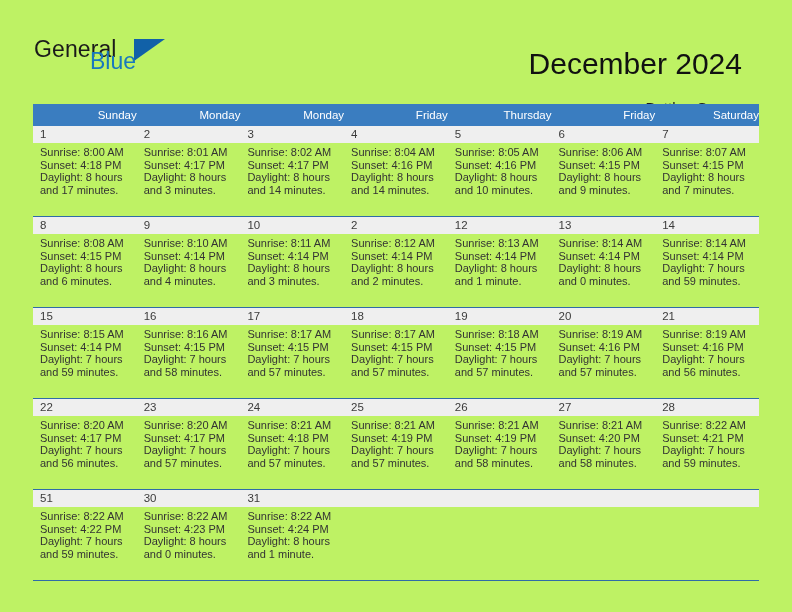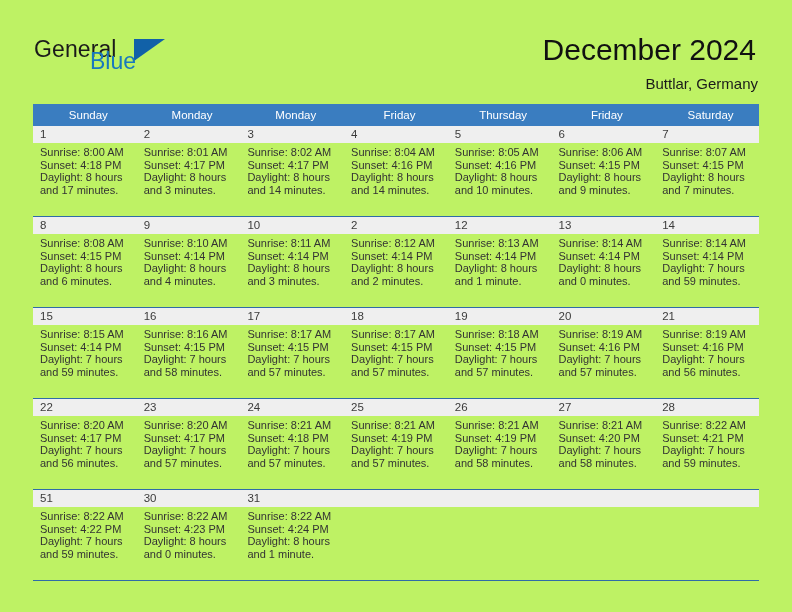--- a/index.html
+++ b/index.html
@@ -66,21 +66,21 @@
     position: absolute;
     right: 34px;
     top: 30px;
     text-align: right;
   }
   .cal-title {
     font-size: 30px;
     color: #111111;
     line-height: 36px;
     font-weight: normal;
-    margin: 2px;
+    margin: 16px;
   }
   .cal-subtitle {
     font-size: 15px;
     color: #1a1a1a;
     line-height: 20px;
     margin: 6px 0 0 0;
   }
 
   
   .calendar {
@@ -92,21 +92,21 @@
   .cal-table {
     width: 726px;
     border-collapse: collapse;
     table-layout: fixed;
   }
   .cal-table th {
     background: #3a7dc0;
     color: #ffffff;
     font-size: 11.5px;
     font-weight: normal;
-    text-align: center;
+    text-align: right;
     padding: 5px 0 5px 7px;
     height: 21px;
     border: none;
   }
   .cal-table td {
     vertical-align: top;
     padding: 0;
     border: none;
     width: 103.71px;
   }

